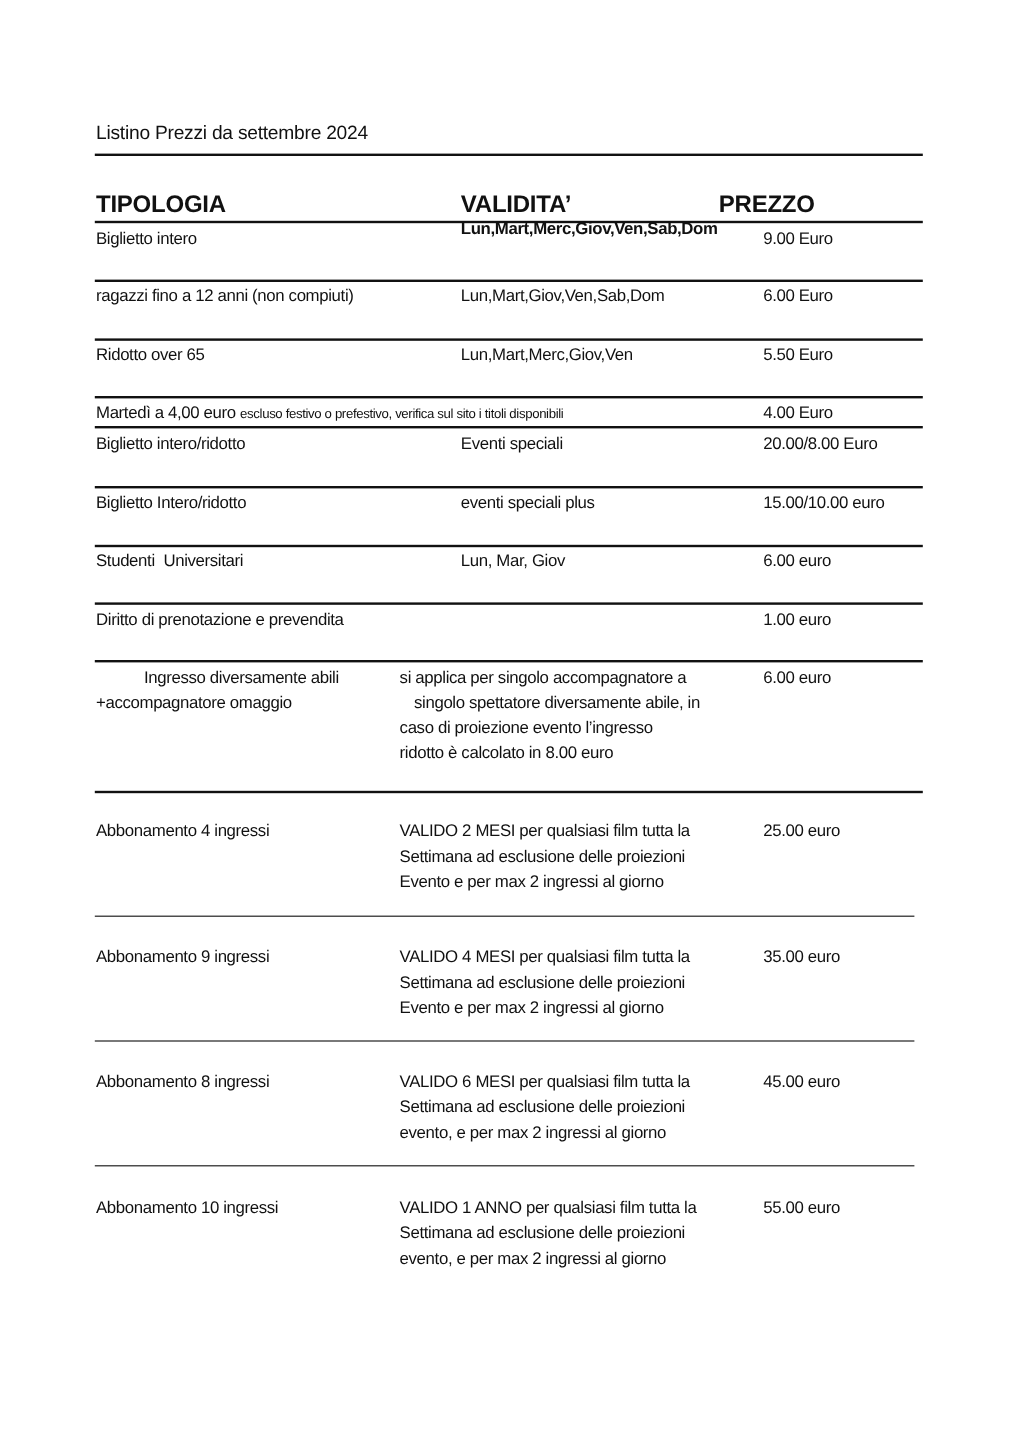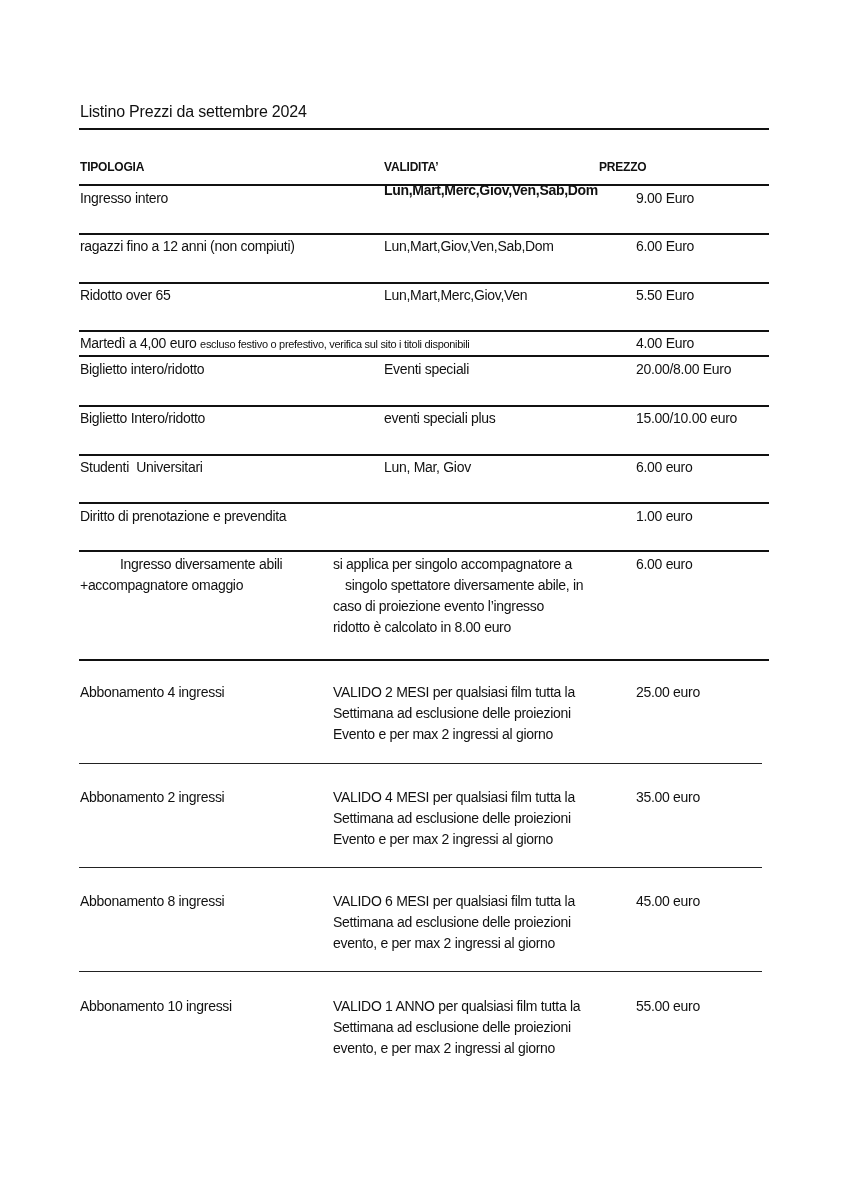--- a/index.html
+++ b/index.html
@@ -35,21 +35,21 @@
       background: #111111;
     }
     .thin-rule {
       position: absolute;
       left: 79px;
       width: 683px;
       height: 1px;
       background: #222222;
     }
     .hdr {
-      font-size: 12px;
+      font-size: 20px;
       font-weight: bold;
       top: 160px;
       letter-spacing: -0.2px;
     }
     .cell {
       font-size: 14px;
       line-height: 21px;
       letter-spacing: -0.3px;
     }
     .small {
@@ -64,21 +64,21 @@
 
   <div class="abs title">Listino Prezzi da settembre 2024</div>
   <div class="rule" style="top:128px;"></div>
 
   <div class="abs hdr" style="left:80px;">TIPOLOGIA</div>
   <div class="abs hdr" style="left:384px;">VALIDITA’</div>
   <div class="abs hdr" style="left:599px;">PREZZO</div>
   <div class="rule" style="top:184px;"></div>
 
   <div>
-    <div class="abs cell" style="left:80px; top:188px;">Ingresso intero</div>
+    <div class="abs cell" style="left:80px; top:188px;">Biglietto intero</div>
     <div class="abs cell" style="left:384px; top:180px;font-weight:bold;">Lun,Mart,Merc,Giov,Ven,Sab,Dom</div>
     <div class="abs cell" style="left:636px; top:188px;">9.00 Euro</div>
   </div>
   <div class="rule" style="top:233px;"></div>
 
   <div>
     <div class="abs cell" style="left:80px; top:236px;">ragazzi fino a 12 anni (non compiuti)</div>
     <div class="abs cell" style="left:384px; top:236px;">Lun,Mart,Giov,Ven,Sab,Dom</div>
     <div class="abs cell" style="left:636px; top:236px;">6.00 Euro</div>
   </div>
@@ -141,21 +141,21 @@
   <div>
     <div class="abs cell" style="left:80px; top:682px;">Abbonamento 4 ingressi</div>
     <div class="abs cell" style="left:333px; top:682px;">VALIDO 2 MESI per qualsiasi film tutta la</div>
     <div class="abs cell" style="left:333px; top:703px;">Settimana ad esclusione delle proiezioni</div>
     <div class="abs cell" style="left:333px; top:724px;">Evento e per max 2 ingressi al giorno</div>
     <div class="abs cell" style="left:636px; top:682px;">25.00 euro</div>
   </div>
   <div class="thin-rule" style="top:763px;"></div>
 
   <div>
-    <div class="abs cell" style="left:80px; top:787px;">Abbonamento 2 ingressi</div>
+    <div class="abs cell" style="left:80px; top:787px;">Abbonamento 9 ingressi</div>
     <div class="abs cell" style="left:333px; top:787px;">VALIDO 4 MESI per qualsiasi film tutta la</div>
     <div class="abs cell" style="left:333px; top:808px;">Settimana ad esclusione delle proiezioni</div>
     <div class="abs cell" style="left:333px; top:829px;">Evento e per max 2 ingressi al giorno</div>
     <div class="abs cell" style="left:636px; top:787px;">35.00 euro</div>
   </div>
   <div class="thin-rule" style="top:867px;"></div>
 
   <div>
     <div class="abs cell" style="left:80px; top:891px;">Abbonamento 8 ingressi</div>
     <div class="abs cell" style="left:333px; top:891px;">VALIDO 6 MESI per qualsiasi film tutta la</div>

